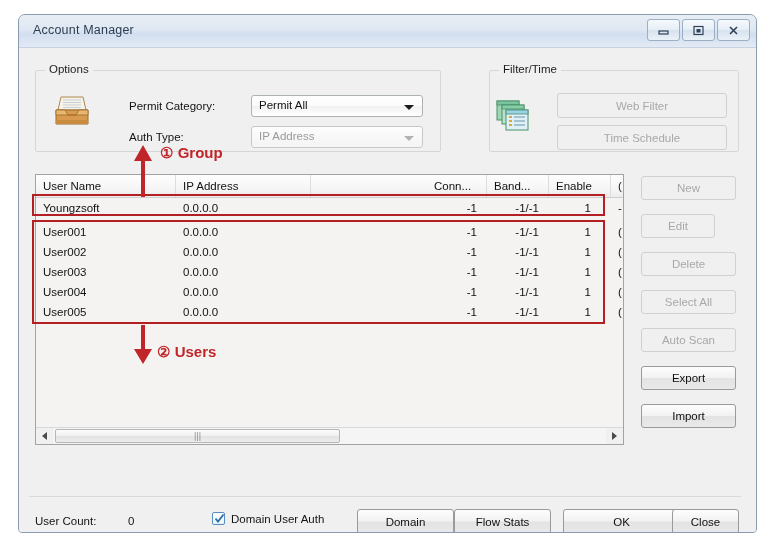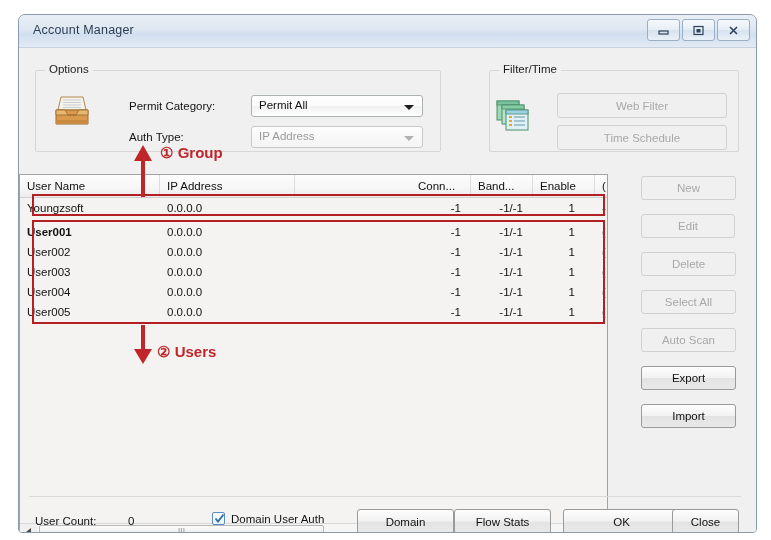--- a/index.html
+++ b/index.html
@@ -345,21 +345,21 @@
             <line x1="18" y1="17" x2="29" y2="17"></line>
             <line x1="18" y1="21" x2="29" y2="21"></line>
             <line x1="18" y1="25" x2="29" y2="25"></line>
           </g>
         </svg>
       </div>
 
       <div class="btn disabled" style="left:538px; top:45px; width:170px; height:25px;">Web Filter</div>
       <div class="btn disabled" style="left:538px; top:77px; width:170px; height:25px;">Time Schedule</div>
 
-      <div class="listview" style="left:0; top:126px; width:589px; height:367px;">
+      <div class="listview" style="left:16px; top:126px; width:589px; height:271px;">
 
         <div class="lv-head">
           <div class="lv-th" style="left:0px;   width:140px;">User Name</div>
           <div class="lv-th" style="left:140px; width:135px;">IP Address</div>
           <div class="lv-th" style="left:391px; width:60px;">Conn...</div>
           <div class="lv-th" style="left:451px; width:62px;">Band...</div>
           <div class="lv-th" style="left:513px; width:62px;">Enable</div>
           <div class="lv-th" style="left:575px; width:40px;">(</div>
         </div>
 
@@ -369,21 +369,21 @@
             <div class="lv-cell pad" style="left:0px;   width:140px;">Youngzsoft</div>
             <div class="lv-cell pad" style="left:140px; width:135px;">0.0.0.0</div>
             <div class="lv-cell pad" style="left:275px; width:116px;"></div>
             <div class="lv-cell num" style="left:391px; width:60px;">-1</div>
             <div class="lv-cell num" style="left:451px; width:62px;">-1/-1</div>
             <div class="lv-cell num" style="left:513px; width:52px;">1</div>
             <div class="lv-cell pad" style="left:575px; width:40px;">-</div>
           </div>
 
           <div class="lv-row" style="top:24px;">
-            <div class="lv-cell pad" style="left:0px;   width:140px;font-weight:bold;">User001</div>
+            <div class="lv-cell pad" style="left:0px;   width:140px;">User001</div>
             <div class="lv-cell pad" style="left:140px; width:135px;">0.0.0.0</div>
             <div class="lv-cell pad" style="left:275px; width:116px;"></div>
             <div class="lv-cell num" style="left:391px; width:60px;">-1</div>
             <div class="lv-cell num" style="left:451px; width:62px;">-1/-1</div>
             <div class="lv-cell num" style="left:513px; width:52px;">1</div>
             <div class="lv-cell pad" style="left:575px; width:40px;">(</div>
           </div>
 
           <div class="lv-row" style="top:44px;">
             <div class="lv-cell pad" style="left:0px;   width:140px;">User002</div>
@@ -437,21 +437,21 @@
             </div>
           </div>
           <div class="sb-arrow" style="right:0px;">
             <span class="tri tri-r"></span>
           </div>
         </div>
 
       </div>
 
       <div class="btn disabled" style="left:622px; top:128px; width:95px; height:24px;">New</div>
-      <div class="btn disabled" style="left:622px; top:166px; width:94px; height:24px;">Edit</div>
+      <div class="btn disabled" style="left:622px; top:166px; width:74px; height:24px;">Edit</div>
       <div class="btn disabled" style="left:622px; top:204px; width:95px; height:24px;">Delete</div>
       <div class="btn disabled" style="left:622px; top:242px; width:95px; height:24px;">Select All</div>
       <div class="btn disabled" style="left:622px; top:280px; width:95px; height:24px;">Auto Scan</div>
       <div class="btn" style="left:622px; top:356px; width:95px; height:24px;">Import</div>
       <div class="btn" style="left:622px; top:318px; width:95px; height:24px;">Export</div>
 
       <div class="hsep" style="left:10px; top:448px; width:712px;"></div>
 
       <div class="lbl" style="left:16px; top:467px;">User Count:</div>
       <div class="lbl" style="left:109px; top:467px;">0</div>

